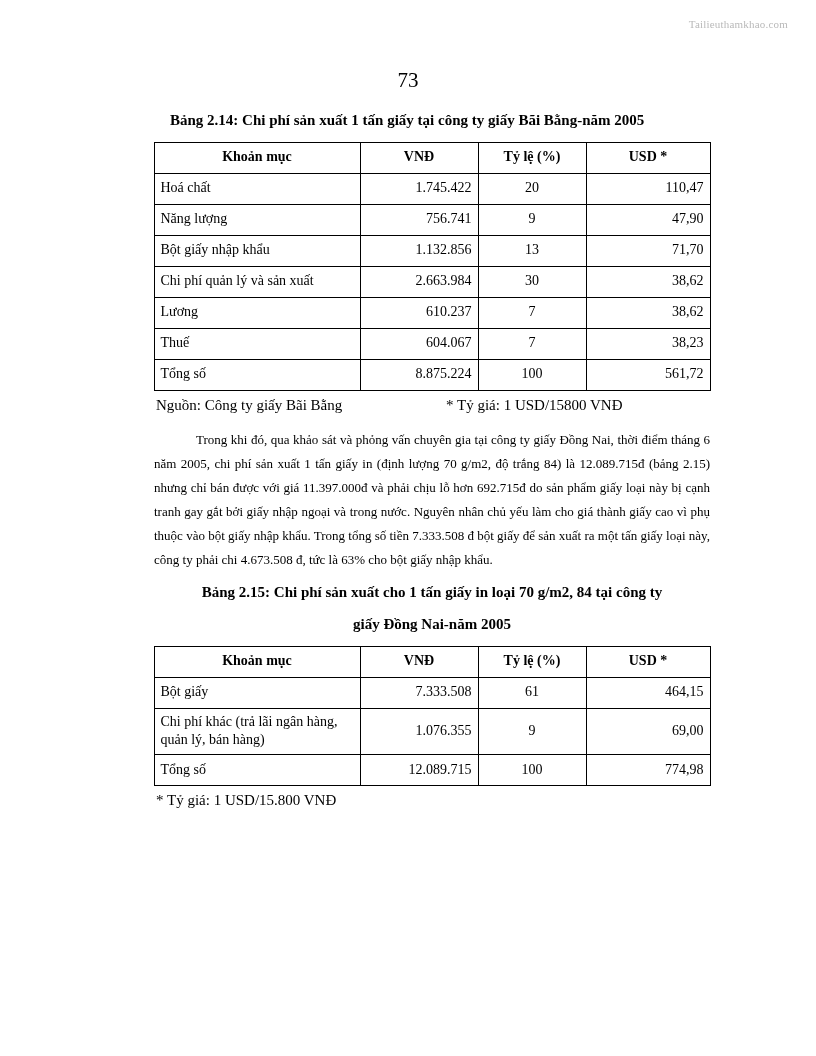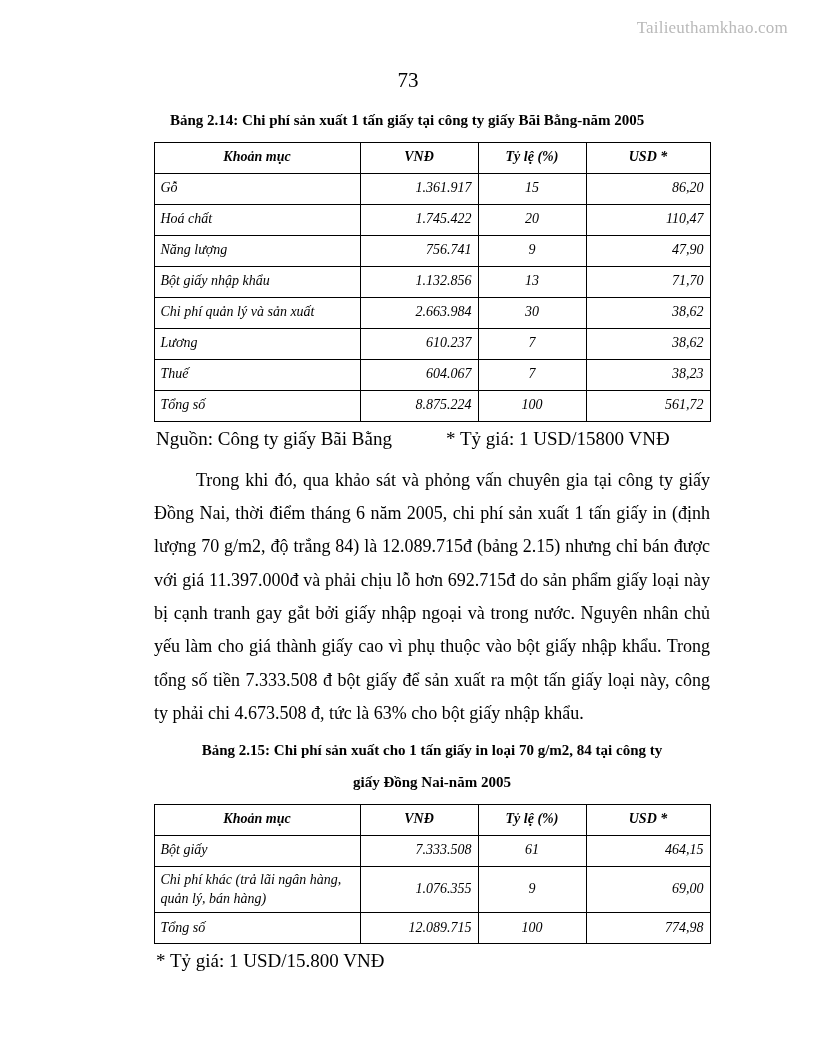--- a/index.html
+++ b/index.html
@@ -21,21 +21,21 @@
     width: 816px;
     height: 1056px;
     background: #fff;
     box-sizing: border-box;
   }
   .watermark {
     position: absolute;
     top: 18px;
     right: 28px;
     font-family: "Liberation Serif", serif;
-    font-size: 17px;
+    font-size: 11px;
     color: #b9b9b9;
     letter-spacing: 0.2px;
   }
   .page-number {
     position: absolute;
     top: 68px;
     left: 0;
     width: 816px;
     text-align: center;
     font-size: 21px;
@@ -56,21 +56,20 @@
   .tbl-caption.first {
     text-align: left;
     margin-left: 18px;
   }
   table.data {
     border-collapse: collapse;
     width: 556px;
     margin: 0 auto;
     font-size: 14px;
     table-layout: fixed;
-    font-style: italic;
   }
   table.data th, table.data td {
     border: 1px solid #000;
     padding: 4px 6px;
     line-height: 1.35;
     vertical-align: middle;
     height: 22px;
   }
   table.data th {
     text-align: center;
@@ -85,32 +84,32 @@
   table.data td.ctr {
     text-align: center;
   }
   col.c-label { width: 206px; }
   col.c-vnd   { width: 118px; }
   col.c-pct   { width: 108px; }
   col.c-usd   { width: 124px; }
 
   .source-row {
     display: flex;
-    font-size: 19px;
+    font-size: 15px;
     margin-top: 6px;
     padding-left: 4px;
   }
   .source-row .src {
     width: 290px;
   }
   .source-row .rate {
     flex: 1;
   }
   .body-par {
-    font-size: 18px;
+    font-size: 13px;
     line-height: 1.85;
     text-align: justify;
     text-indent: 42px;
     margin: 14px 0 10px 0;
     padding: 0 2px;
   }
   .cap-block {
     margin-top: 6px;
   }
   .two-line-cell {
@@ -140,26 +139,20 @@
       <thead>
         <tr>
           <th>Khoản mục</th>
           <th>VNĐ</th>
           <th>Tỷ lệ (%)</th>
           <th>USD *</th>
         </tr>
       </thead>
       <tbody>
         <tr>
-          <td class="label">Gỗ</td>
-          <td class="num">1.361.917</td>
-          <td class="ctr">15</td>
-          <td class="num">86,20</td>
-        </tr>
-        <tr>
           <td class="label">Hoá chất</td>
           <td class="num">1.745.422</td>
           <td class="ctr">20</td>
           <td class="num">110,47</td>
         </tr>
         <tr>
           <td class="label">Năng lượng</td>
           <td class="num">756.741</td>
           <td class="ctr">9</td>
           <td class="num">47,90</td>

